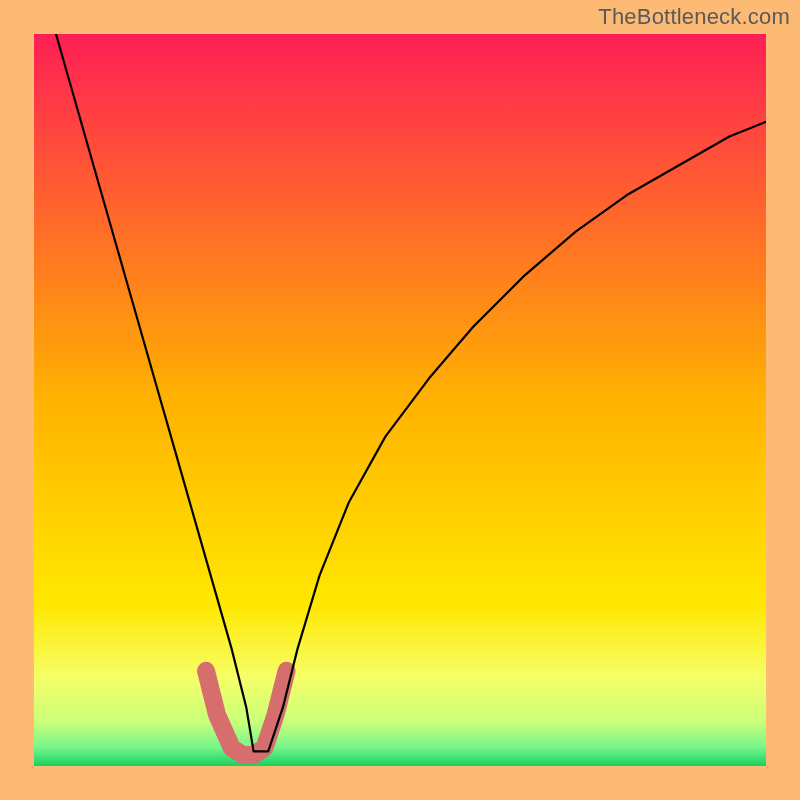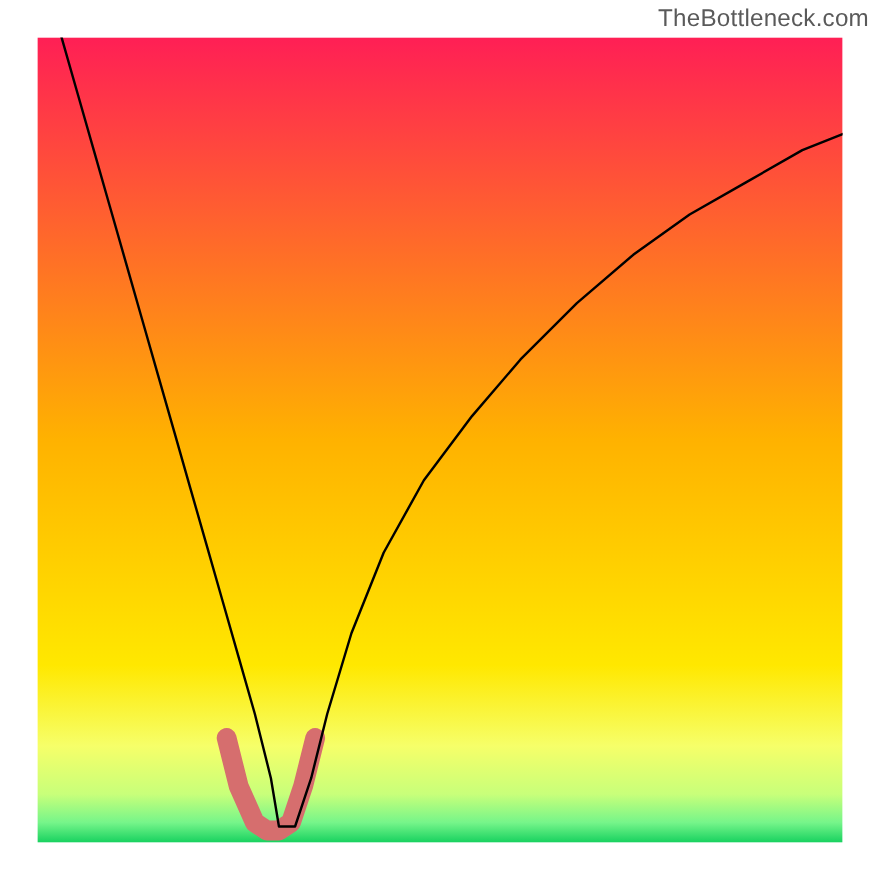--- a/index.html
+++ b/index.html
@@ -10,21 +10,21 @@
     background: #000;
     overflow: hidden;
     font-family: Arial, Helvetica, sans-serif;
   }
   .frame {
     position: absolute;
     top: 0;
     left: 0;
     width: 800px;
     height: 800px;
-    background: #ffffff;
+    background: #fdba74;
   }
   .watermark {
     position: absolute;
     top: 4px;
     right: 10px;
     color: #5a5a5a;
     font-size: 22px;
     font-weight: 400;
     letter-spacing: 0.2px;
     z-index: 5;

